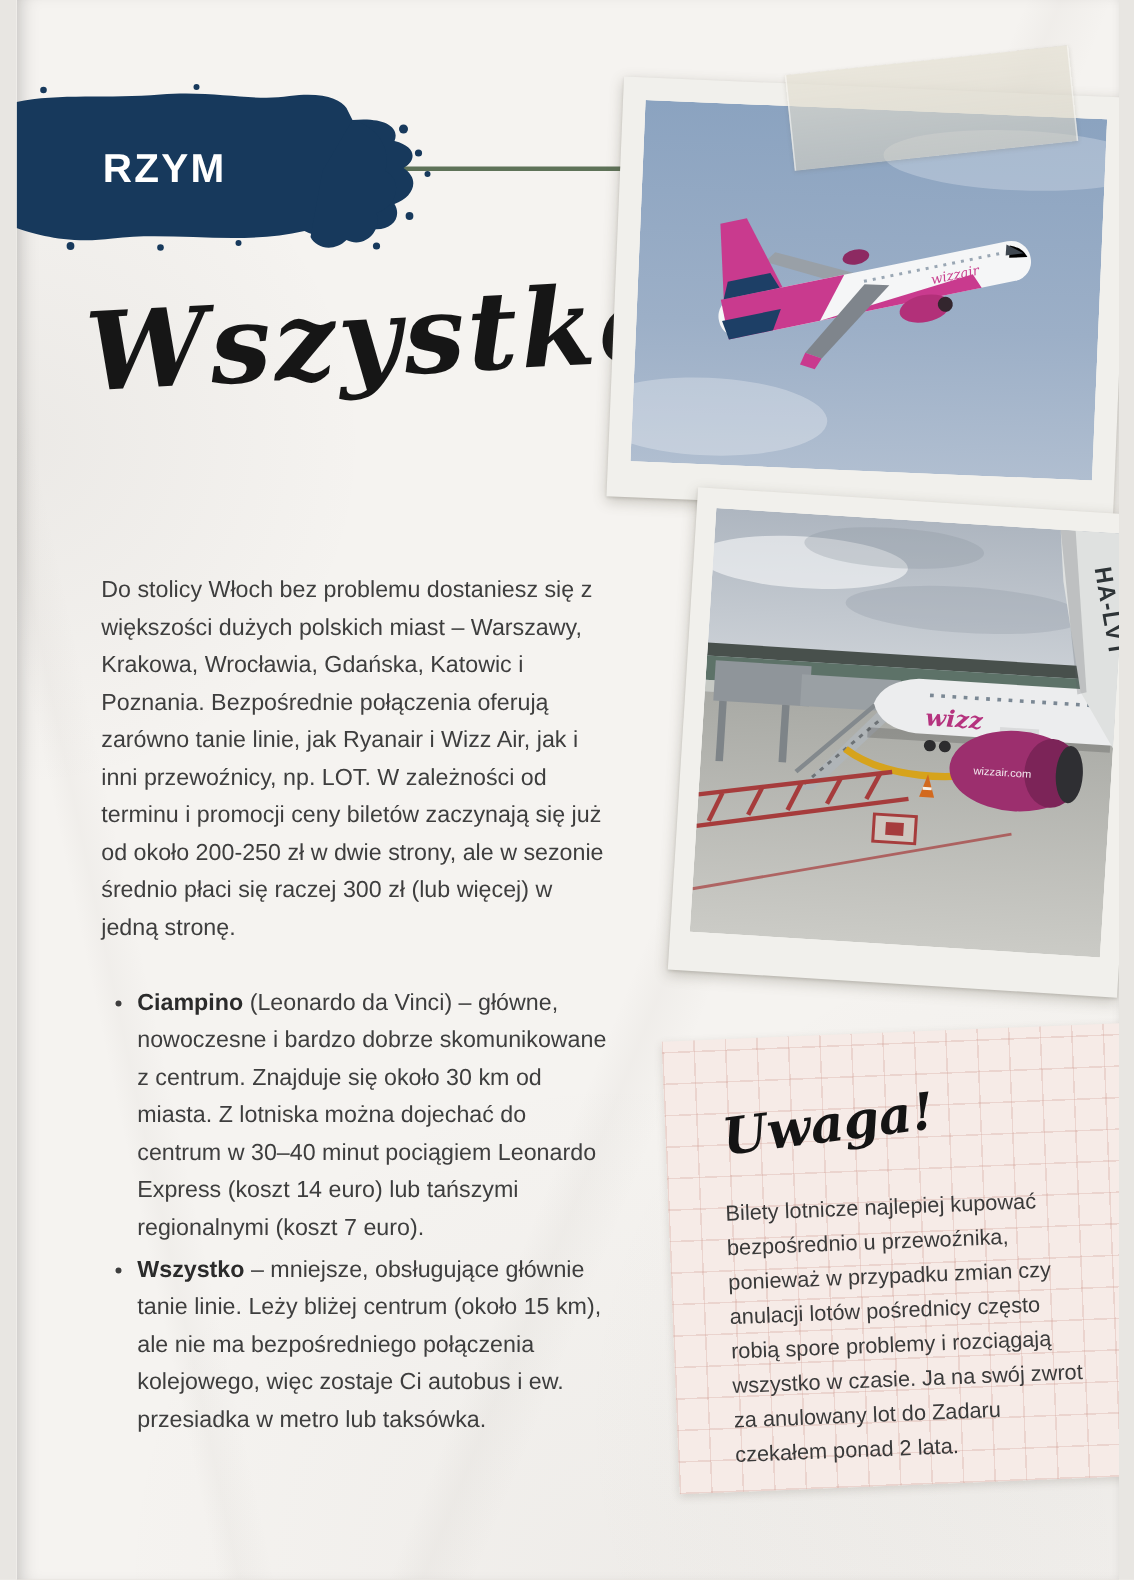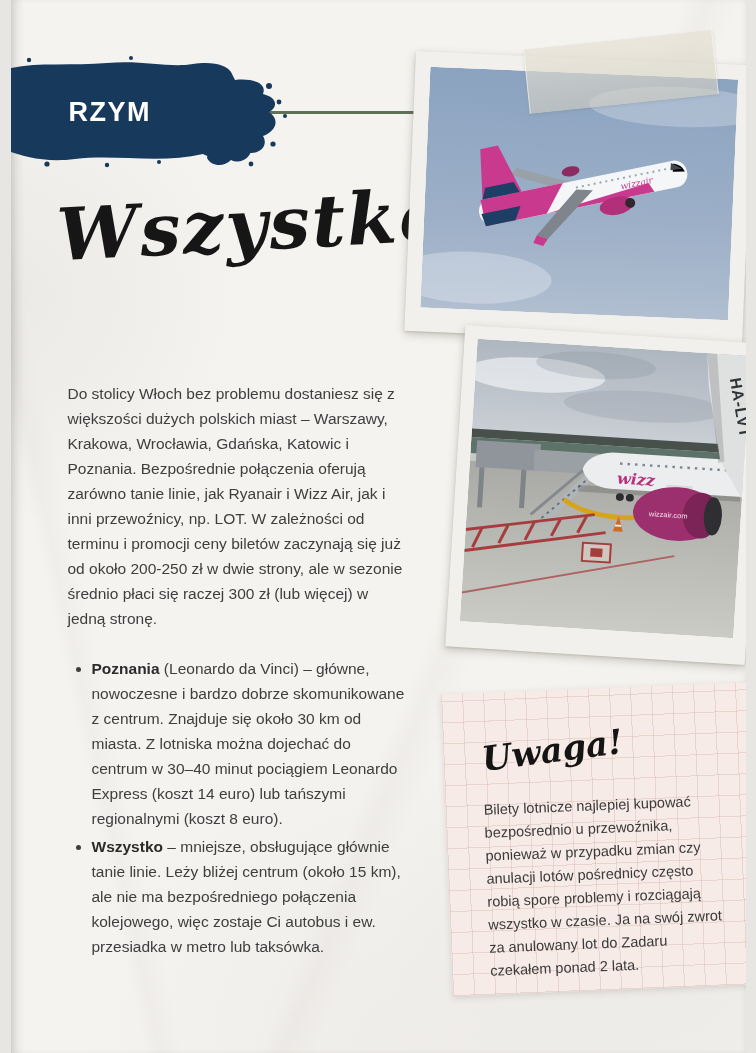--- a/index.html
+++ b/index.html
@@ -94,21 +94,21 @@
       <circle fill="#17395c" cx="120" cy="4" r="2"></circle>
     </svg>
   </div>
   <div class="tag-label">RZYM</div>
 
   <div class="title-script">Wszystko</div>
 
   <div class="article">
     <p class="intro">Do stolicy Włoch bez problemu dostaniesz się z większości dużych polskich miast – Warszawy, Krakowa, Wrocławia, Gdańska, Katowic i Poznania. Bezpośrednie połączenia oferują zarówno tanie linie, jak Ryanair i Wizz Air, jak i inni przewoźnicy, np. LOT. W zależności od terminu i promocji ceny biletów zaczynają się już od około 200-250 zł w dwie strony, ale w sezonie średnio płaci się raczej 300 zł (lub więcej) w jedną stronę.</p>
     <ul>
-      <li><span class="airport-name">Poznania</span><span> (Leonardo da Vinci) – główne, nowoczesne i bardzo dobrze skomunikowane z centrum. Znajduje się około 30 km od miasta. Z lotniska można dojechać do centrum w 30–40 minut pociągiem Leonardo Express (koszt 14 euro) lub tańszymi regionalnymi (koszt 8 euro).</span></li>
+      <li><span class="airport-name">Ciampino</span><span> (Leonardo da Vinci) – główne, nowoczesne i bardzo dobrze skomunikowane z centrum. Znajduje się około 30 km od miasta. Z lotniska można dojechać do centrum w 30–40 minut pociągiem Leonardo Express (koszt 14 euro) lub tańszymi regionalnymi (koszt 7 euro).</span></li>
       <li><span class="airport-name">Wszystko</span><span> – mniejsze, obsługujące głównie tanie linie. Leży bliżej centrum (około 15 km), ale nie ma bezpośredniego połączenia kolejowego, więc zostaje Ci autobus i ew. przesiadka w metro lub taksówka.</span></li>
     </ul>
   </div>
 
   <div class="photo photo-top">
     <div class="photo-inner">
       <svg viewBox="0 0 308 242" preserveAspectRatio="none">
         <defs>
           <linearGradient id="sky1" x1="0" y1="0" x2="0" y2="1">
             <stop offset="0" stop-color="#8ba3c0"></stop>

